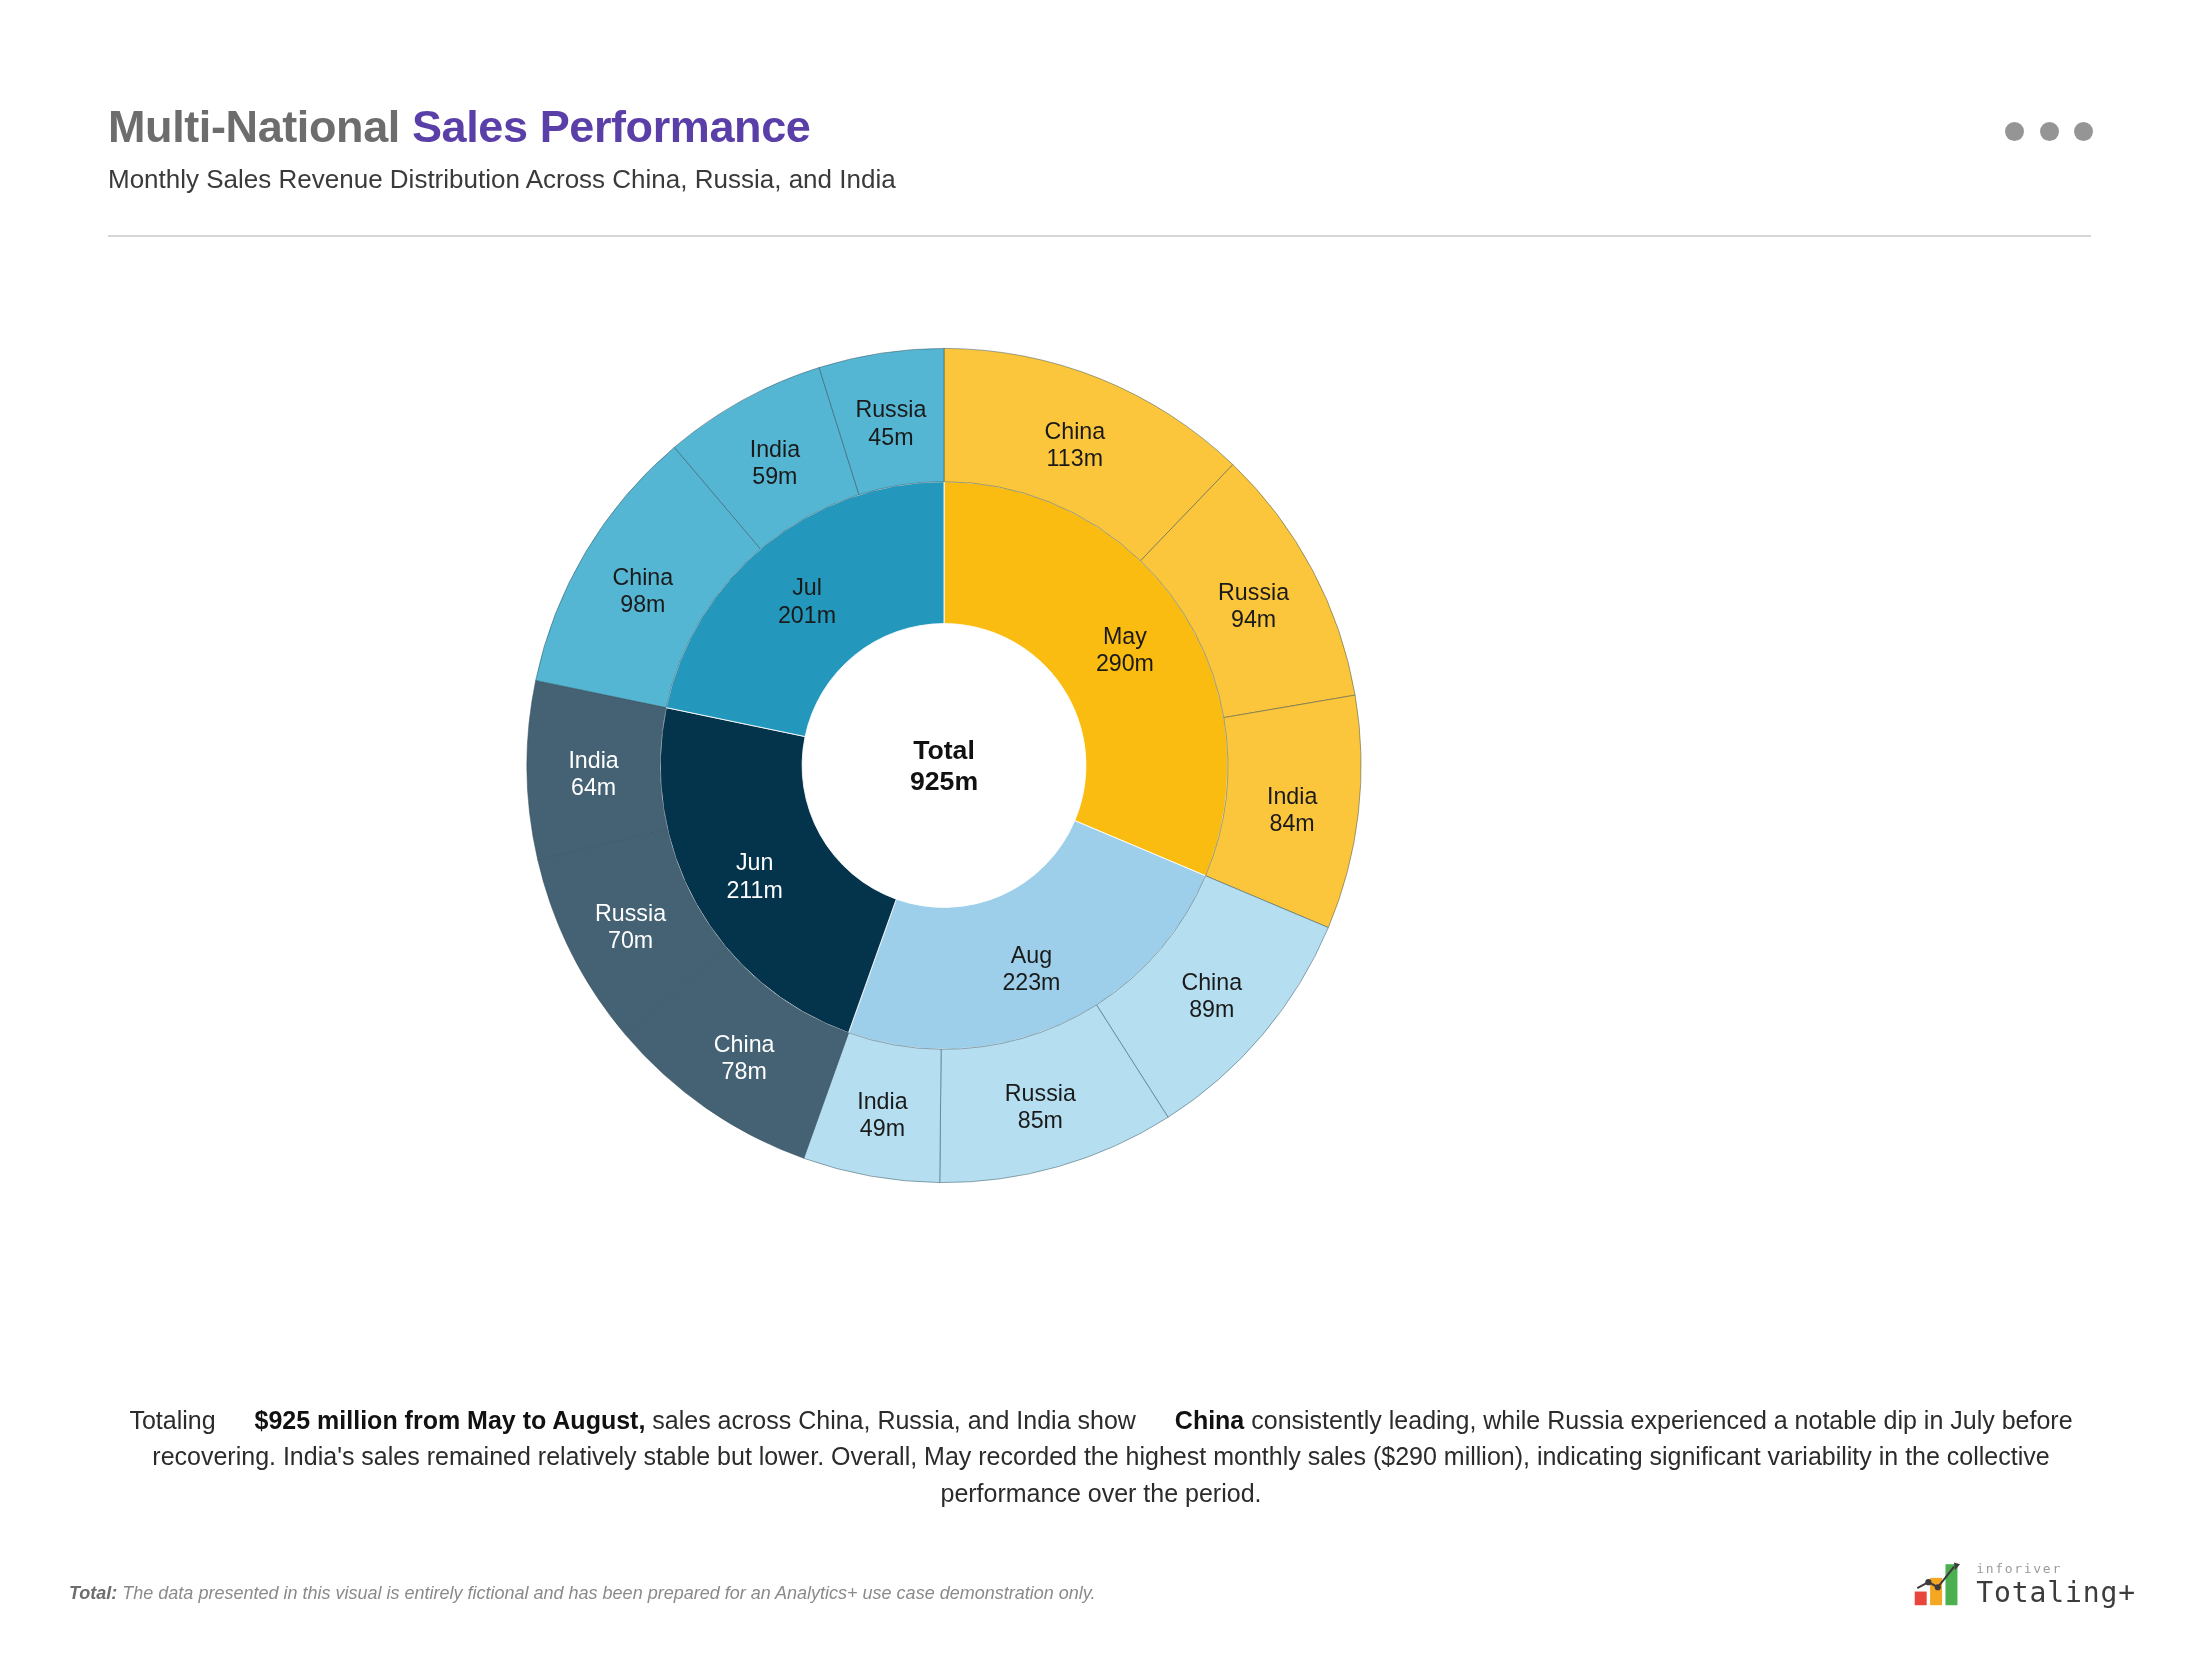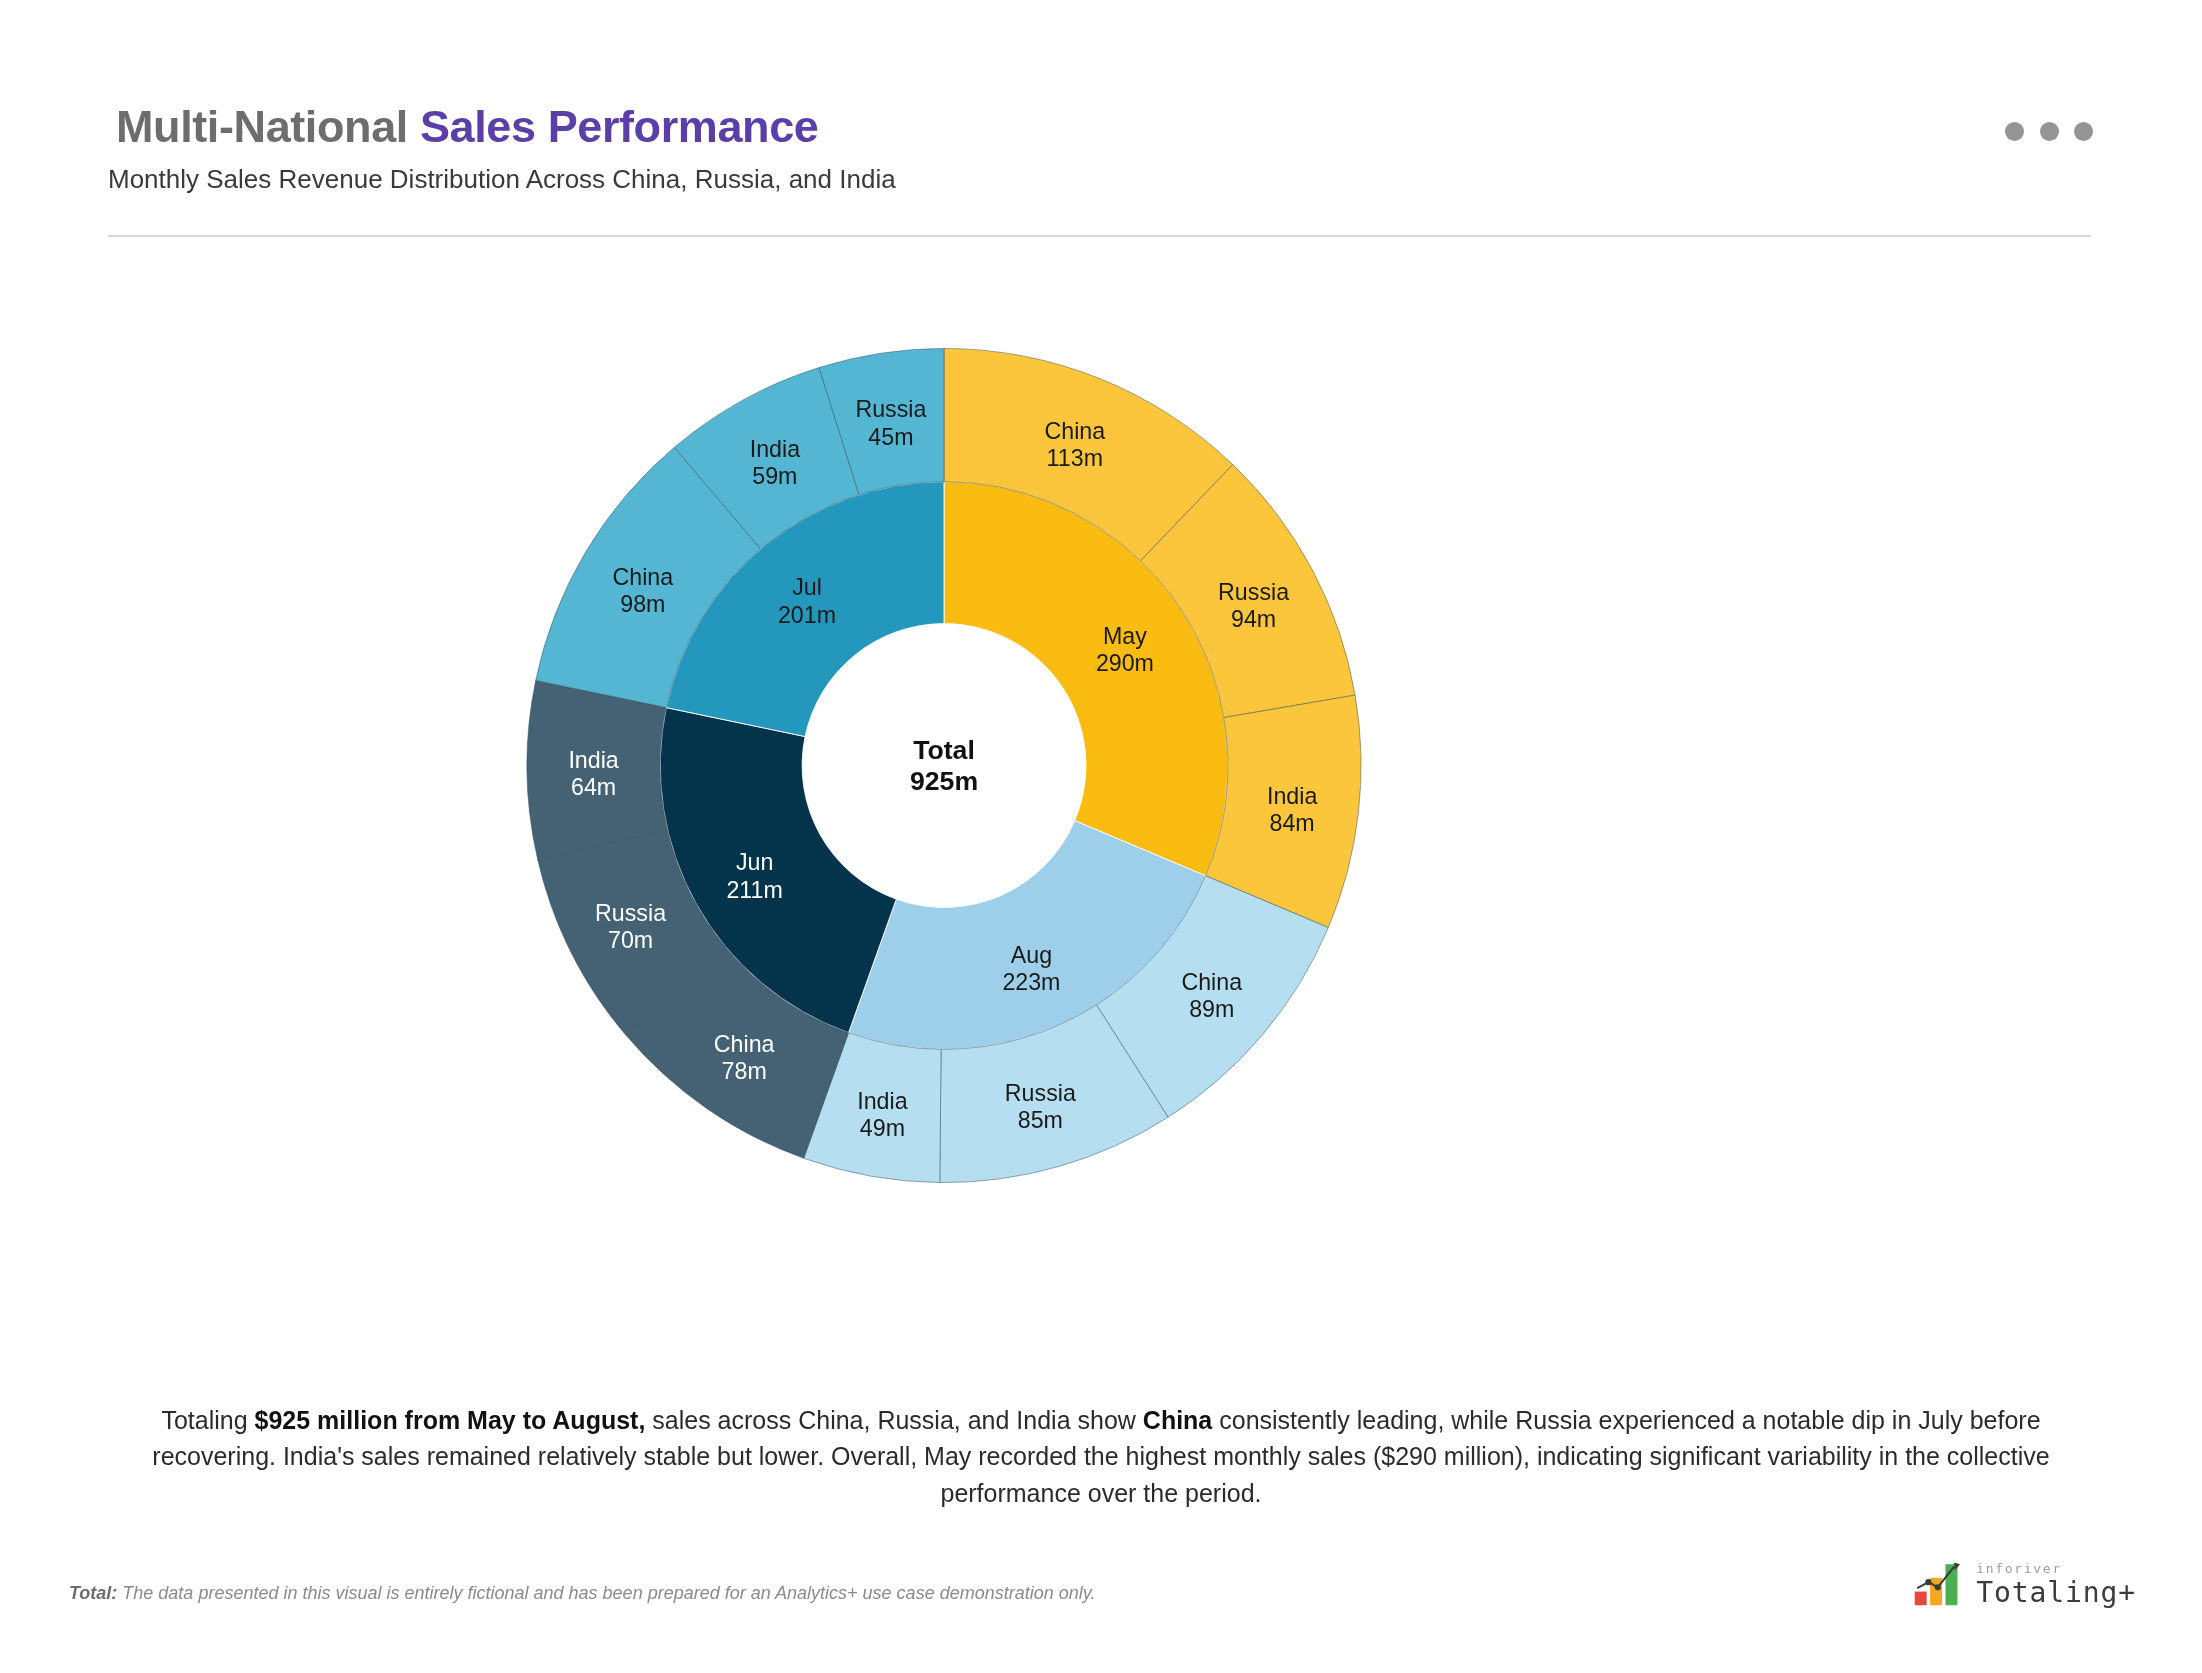--- a/index.html
+++ b/index.html
@@ -8,21 +8,21 @@
     background:#FFFFFF;
     font-family:"Liberation Sans", sans-serif;
     color:#333;
     overflow:hidden;
     position:relative;
   }
   .page{position:absolute;inset:0;}
 
   
   .header{position:absolute;left:108px;top:103px;right:108px;}
-  .title{font-size:45px;font-weight:bold;letter-spacing:-0.4px;line-height:1.05;white-space:nowrap;margin-left:8px;}
+  .title{font-size:45px;font-weight:bold;letter-spacing:-0.4px;line-height:1.05;white-space:nowrap;}
   .title .t1{color:#6D6D6D;}
   .title .t2{color:#5B3FA8;}
   .subtitle{margin-top:13.8px;font-size:26px;color:#3A3A3A;font-weight:400;white-space:nowrap;}
   .rule{position:absolute;left:108px;top:235px;width:1983px;height:1.7px;background:#D6D6D6;}
 
   .kebab{position:absolute;right:110px;top:122px;display:flex;gap:15.5px;align-items:center;}
   .kebab i{display:block;width:19px;height:19px;border-radius:50%;background:#959595;}
 
   
   .chart-wrap{position:absolute;left:0;top:258px;width:1888px;height:1032px;}
@@ -31,21 +31,21 @@
   .seg-label{font-family:"Liberation Sans", sans-serif;font-size:27px;text-anchor:middle;}
   .seg-label.dark{fill:#1A1A1A;}
   .seg-label.light{fill:#FFFFFF;}
   .center-label{font-family:"Liberation Sans", sans-serif;font-size:31px;font-weight:bold;fill:#111;text-anchor:middle;}
 
   
   .narrative{
     position:absolute;left:129px;top:1402px;width:1944px;
     font-size:25px;line-height:1.45;color:#2B2B2B;text-align:center;
   }
-  .narrative b{font-weight:bold;color:#111;}
+  .narrative b{font-weight:bold;color:#111;margin-left:32px;}
 
   
   .note{
     position:absolute;left:69px;top:1583px;font-size:18px;color:#8A8A8A;font-style:italic;
   }
   .note b{font-weight:bold;font-style:italic;color:#6E6E6E;}
 
   
   .logo{position:absolute;right:67px;top:1559px;display:flex;align-items:flex-end;gap:10.3px;}
   .logo-mark{width:53px;height:48px;position:relative;}

